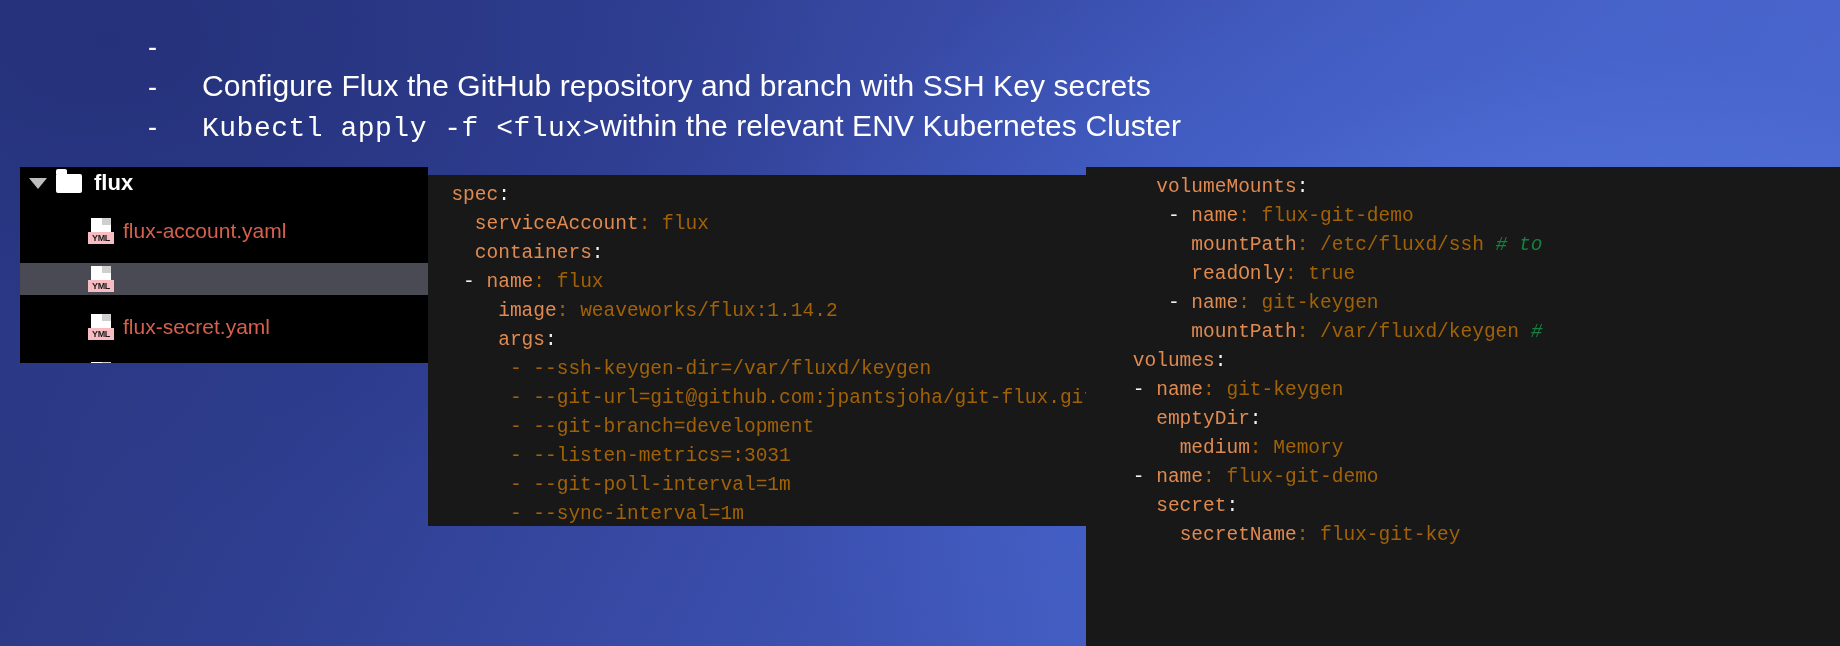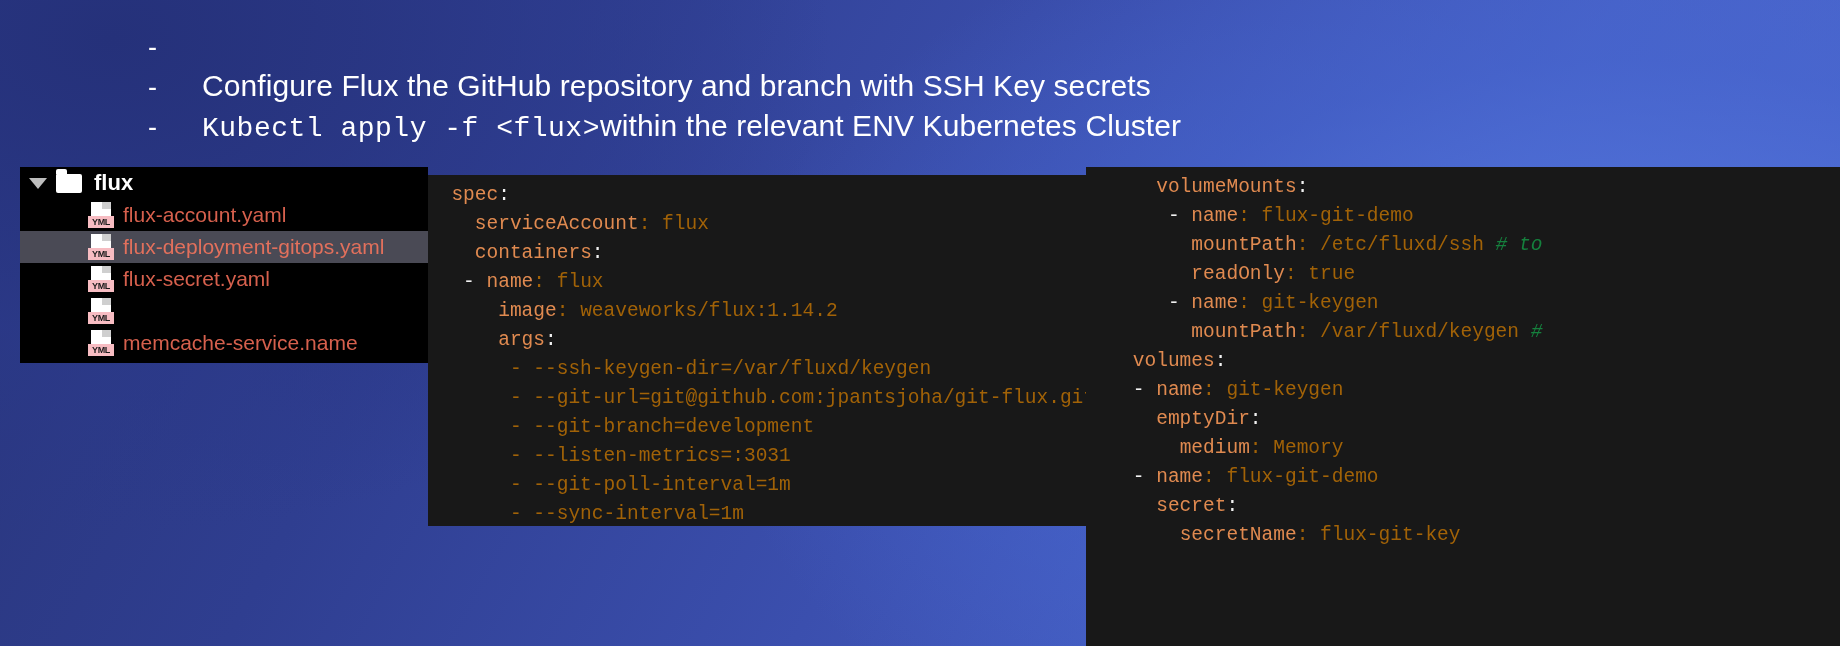--- a/index.html
+++ b/index.html
@@ -58,21 +58,21 @@
   .folder-icon{
     width:26px;height:19px;background:#ffffff;position:relative;border-radius:1px 2px 2px 2px;
   }
   .folder-icon:before{
     content:"";position:absolute;left:0;top:-5px;width:11px;height:5px;background:#ffffff;border-radius:2px 2px 0 0;
   }
   .folder-label{
     color:#ffffff;font-size:22px;font-weight:bold;margin-left:12px;
     font-family:"Liberation Sans",sans-serif;
   }
-  .file-row{padding-left:68px;}
+  .file-row{padding-left:68px;margin-top:16px;}
   .yml-icon{
     width:26px;height:26px;position:relative;min-width:26px;
   }
   .yml-icon .page{
     position:absolute;left:3px;top:0;width:20px;height:18px;background:#ffffff;
     clip-path:polygon(0 0, 62% 0, 100% 30%, 100% 100%, 0 100%);
   }
   .yml-icon .fold{
     position:absolute;left:14px;top:0;width:9px;height:7px;background:#cfcfcf;
   }
@@ -145,21 +145,20 @@
             <span class="badge">YML</span>
           </span>
           <span class="file-label">flux-account.yaml</span>
         </div>
         <div class="tree-row file-row sel">
           <span class="yml-icon">
             <span class="page"></span>
             <span class="fold"></span>
             <span class="badge">YML</span>
           </span>
-          <span class="file-label">flux-deployment-gitops.yaml</span>
         </div>
         <div class="tree-row file-row">
           <span class="yml-icon">
             <span class="page"></span>
             <span class="fold"></span>
             <span class="badge">YML</span>
           </span>
           <span class="file-label">flux-secret.yaml</span>
         </div>
         <div class="tree-row file-row">

